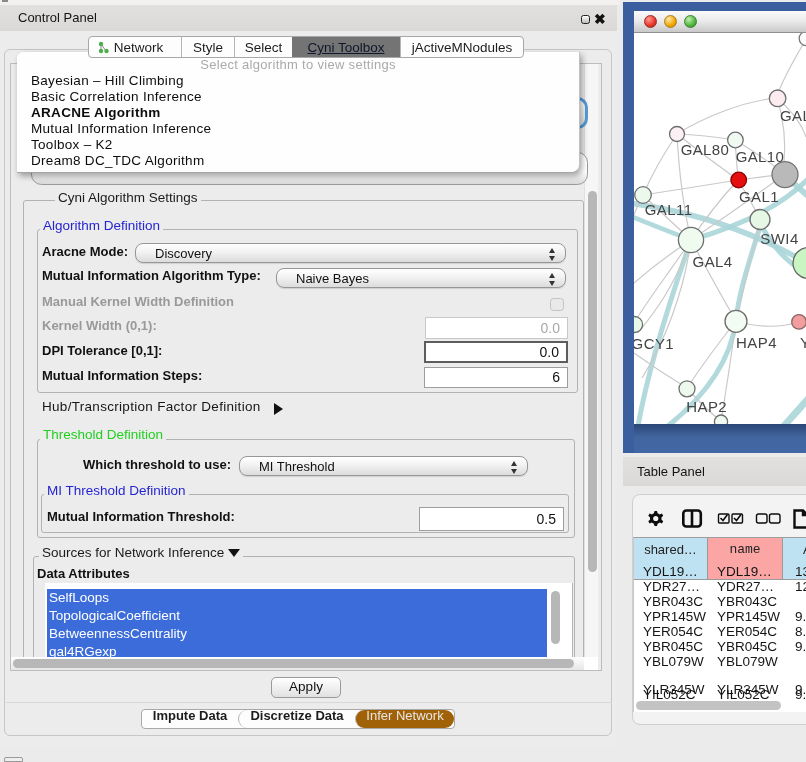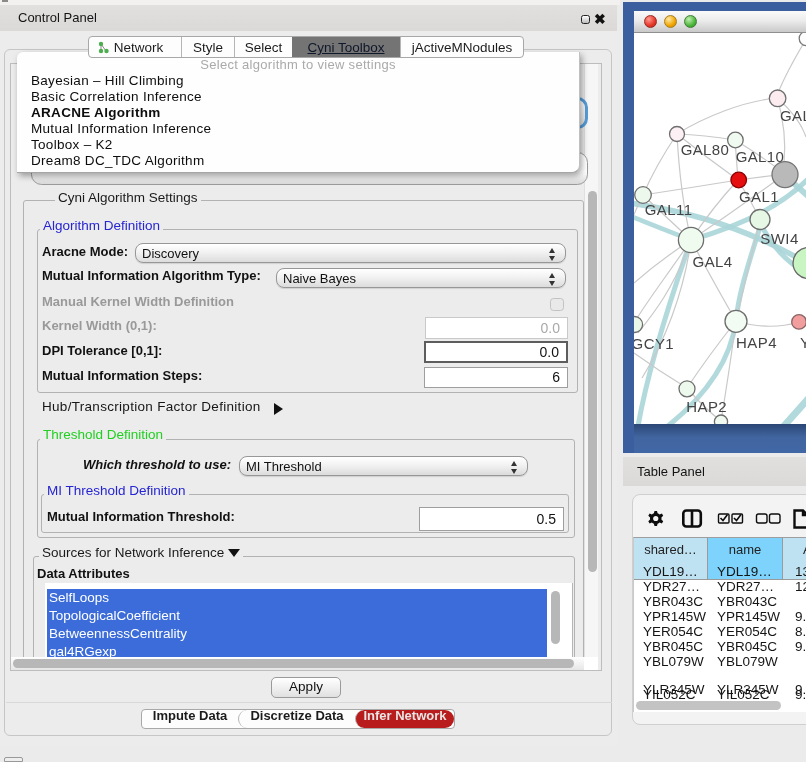--- a/index.html
+++ b/index.html
@@ -28,40 +28,40 @@
 #htrack { left:0; bottom:0; width:576px; height:13px; background:linear-gradient(#ffffff,#e6e6e6); }
 #hthumb { left:2px; top:2px; width:561px; height:9px; background:#b7b7b7; border-radius:5px; }
 #scorner { right:3px; bottom:0; width:14px; height:13px; background:#fff; }
 
 .group { position:absolute; border:1px solid #b2b2b2; border-radius:3px; }
 .glabel { position:absolute; background:#ececec; padding:0 3px; font-size:13.5px; color:#1a1a1a; white-space:nowrap; }
 .blue { color:#2525d2; }
 .green { color:#21d021; }
 .lbl { position:absolute; font-size:13px; font-weight:bold; color:#111; white-space:nowrap; }
 .dis { color:#999; }
-.combo { position:absolute; height:20px; border:1px solid #979797; border-radius:8px; background:linear-gradient(#ffffff,#f2f2f2 45%,#dcdcdc); font-size:13px; color:#111; line-height:19px; padding-left:6px; box-shadow:0 1px 1px rgba(0,0,0,0.12); }
+.combo { position:absolute; height:20px; border:1px solid #979797; border-radius:8px; background:linear-gradient(#ffffff,#f2f2f2 45%,#dcdcdc); font-size:13px; color:#111; line-height:19px; padding-left:19px; box-shadow:0 1px 1px rgba(0,0,0,0.12); }
 .arrows { position:absolute; right:9px; top:3.5px; width:7px; height:13px; }
 .arrows:before { content:""; position:absolute; left:0; top:0; border-left:3.5px solid transparent; border-right:3.5px solid transparent; border-bottom:5px solid #333; }
 .arrows:after { content:""; position:absolute; left:0; bottom:0; border-left:3.5px solid transparent; border-right:3.5px solid transparent; border-top:5px solid #333; }
 .field { position:absolute; background:#fff; font-size:14px; color:#111; text-align:right; padding-right:7px; }
 
 
 #popup { left:17px; top:47px; width:563px; height:121px; background:#fefefe; border-radius:6px 0 8px 0; box-shadow:2px 3px 6px rgba(0,0,0,0.35); border-bottom:1px solid #a5a5a5; border-right:1px solid #c0c0c0; z-index:50; font-size:13.5px; letter-spacing:0.3px; color:#0d0d0d; }
 #popup .hd { text-align:center; color:#aaa; padding-top:5px; height:21px; font-size:13px; }
 #popup .it { height:16px; line-height:16px; padding-left:14px; }
 
 
 .frag { position:absolute; border-radius:10.5px; z-index:10; }
 
 
 #applybtn { left:266px; top:627px; width:70px; height:21px; border:1px solid #9a9a9a; border-radius:5px; background:linear-gradient(#ffffff,#ededed 60%,#e0e0e0); text-align:center; font-size:13.5px; line-height:17px; color:#111; }
 #btabs { left:136px; top:659px; height:20px; text-align:center; display:flex; background:#fdfdfd; border:1px solid #a8a8a8; border-radius:4px; overflow:hidden; font-size:13px; font-weight:bold; }
 #btabs .tab { line-height:11px; color:#1c1c1c; }
 #btabs .tab + .tab { border-left:1px solid #b5b5b5;border-radius:9px; }
-#btabs .sel { background:#b91c1c; color:#e6e6e6; font-weight:bold; }
+#btabs .sel { background:#a16207; color:#e6e6e6; font-weight:normal; }
 #divline { left:1px; top:652px; width:606px; height:1px; background:#d8d8d8; }
 
 
 #datalist { position:absolute; background:#fff; }
 .litem { height:18px; line-height:18px; color:#fff; background:#3c6cd9; font-size:13.5px; padding-left:2px; }
 
 
 #netwin { left:623px; top:5px; width:183px; height:448px; background:#3b5f9e; }
 #nettitle { left:11px; top:6px; width:172px; height:22px; background:linear-gradient(#fafafa,#ececec 45%,#c9c9c9); border-bottom:1px solid #8f8f8f; }
 .light { position:absolute; top:4px; width:13px; height:13px; border-radius:50%; }
@@ -139,21 +139,21 @@
 
       <div class="lbl" style="left:31px; top:304px;">Mutual Information Steps:</div>
       <div class="field" style="left:413px; top:303px; width:144px; height:21px; border:1px solid #9e9e9e; line-height:19px;">6</div>
 
       <div style="position:absolute; left:31px; top:335px; font-size:13.5px; letter-spacing:0.3px; color:#161616;">Hub/Transcription Factor Definition</div>
       <div style="position:absolute; left:263px; top:339px; width:0; height:0; border-top:6px solid transparent; border-bottom:6px solid transparent; border-left:9px solid #111;"></div>
 
       <div class="group" style="left:26px; top:375px; width:538px; height:99px;"></div>
       <div class="glabel green" style="left:29px; top:363px;">Threshold Definition</div>
 
-      <div class="lbl" style="left:72px; top:393px;font-style:italic;">Which threshold to use:</div>
+      <div class="lbl" style="left:72px; top:393px;">Which threshold to use:</div>
       <div class="combo" style="left:228px; top:392px; width:289px;">MI Threshold<span class="arrows"></span></div>
 
       <div class="group" style="left:30px; top:430px; width:528px; height:39px;"></div>
       <div class="glabel blue" style="left:33px; top:419px;">MI Threshold Definition</div>
 
       <div class="lbl" style="left:36px; top:445px;">Mutual Information Threshold:</div>
       <div class="field" style="left:408px; top:443px; width:145px; height:24px; border:1px solid #9e9e9e; line-height:22px;">0.5</div>
 
       <div class="group" style="left:22px; top:492px; width:542px; height:200px;"></div>
       <div class="glabel" style="left:28px; top:481px;">Sources for Network Inference <span style="display:inline-block; width:0; height:0; border-left:6.5px solid transparent; border-right:6.5px solid transparent; border-top:8.5px solid #111; vertical-align:0.5px;"></span></div>
@@ -298,21 +298,21 @@
       <path d="M75.5 9 l2.5 2.5 L82.5 5.5" stroke-width="1.6"></path>
       <path d="M89 9 l2.5 2.5 L96 5.5" stroke-width="1.6"></path>
       <rect x="111.5" y="5" width="10.5" height="9" rx="2"></rect>
       <rect x="124.5" y="5" width="10.5" height="9" rx="2"></rect>
     </g>
     <path d="M149.5 1.5 L158 1.5 L162.5 6 L162.5 18.5 L149.5 18.5 Z M158 1.5 L158 6 L162.5 6" fill="none" stroke="#0d0d0d" stroke-width="2.4"></path>
   </svg>
 </div>
 <div class="abs" id="ttable">
   <div class="th" style="left:0; width:74px; background:#bfe2f2;">shared…</div>
-  <div class="th" style="left:74px; width:75px; background:#7dd3fc;">name</div>
+  <div class="th" style="left:74px; width:75px; background:#fca5a5;font-family:Liberation Mono, monospace;">name</div>
   <div class="th" style="left:149px; width:23px; background:#bfe2f2; border-right:none; text-align:left; padding-left:20px; overflow:hidden;">A</div>
   <div class="trow" style="top:26.00px;">
       <span class="c1">YDL19…</span>
       <span class="c2">YDL19…</span>
       <span class="c3">13</span>
     </div>
   <div class="trow" style="top:41.05px;">
       <span class="c1">YDR27…</span>
       <span class="c2">YDR27…</span>
       <span class="c3">12</span>

